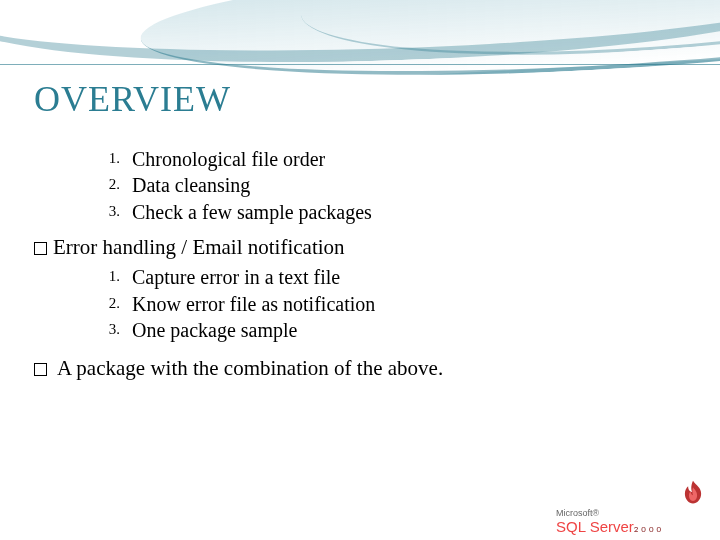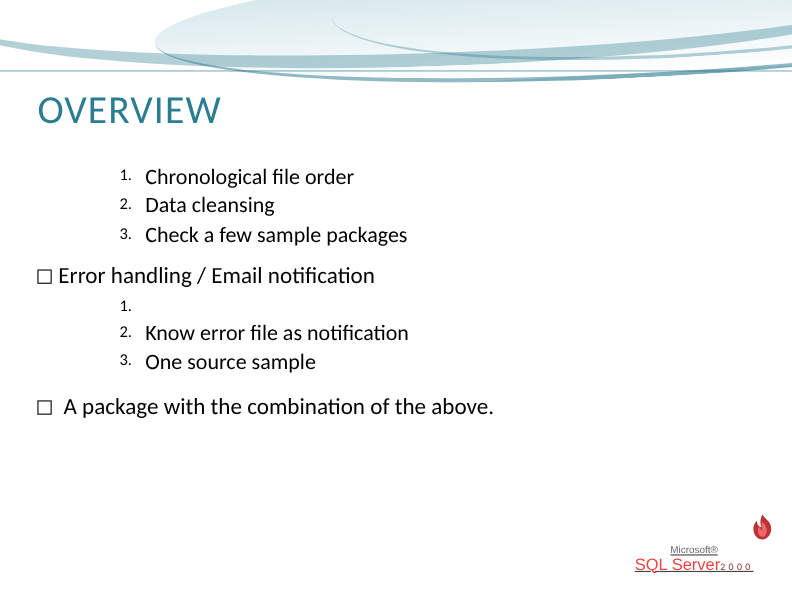--- a/index.html
+++ b/index.html
@@ -46,20 +46,21 @@
     position: absolute;
     top: 64px; left: 0;
     width: 720px; height: 1px;
     background: rgba(40,120,140,0.6);
   }
 
   .slide {
     position: absolute;
     top: 0; left: 0; right: 0; bottom: 0;
     padding: 78px 20px 0 34px;
+    font-family: Liberation Serif, serif;
   }
   .title {
     color: #2b7d92;
     font-size: 36px;
     font-weight: 400;
     letter-spacing: 1px;
     margin-bottom: 26px;
   }
   .section-head {
     font-size: 21px;
@@ -93,26 +94,25 @@
   }
   .final {
     font-size: 21px;
     margin-top: 13px;
   }
 
   
   .logo {
     position: absolute;
     right: 14px;
-    bottom: 18px;
+    bottom: 5px;
     width: 150px;
-    text-align: center;
+    text-align: left;
     font-size: 10px;
     color: #444;
-    text-decoration: underline;
   }
   .logo .flame {
     position: absolute;
     right: 0; top: -24px;
     width: 26px; height: 26px;
   }
   .logo .brand {
     font-family: Arial, sans-serif;
     font-size: 9px; color: #666;
   }
@@ -152,28 +152,29 @@
         <span>Check a few sample packages</span>
       </li>
   </ol>
 
   <div class="section-head">
     <span class="bullet-sq"></span><span>Error handling / Email notification</span>
   </div>
   <ol class="sub">
     <li>
         <span class="num">1.</span>
+        <span>Capture error in a text file</span>
       </li>
     <li>
         <span class="num">2.</span>
         <span>Know error file as notification</span>
       </li>
     <li>
         <span class="num">3.</span>
-        <span>One source sample</span>
+        <span>One package sample</span>
       </li>
   </ol>
 
   <div class="section-head final">
     <span class="bullet-sq"></span><span> A package with the combination of the above.</span>
   </div>
 
 </div>
 
 <div class="logo">

